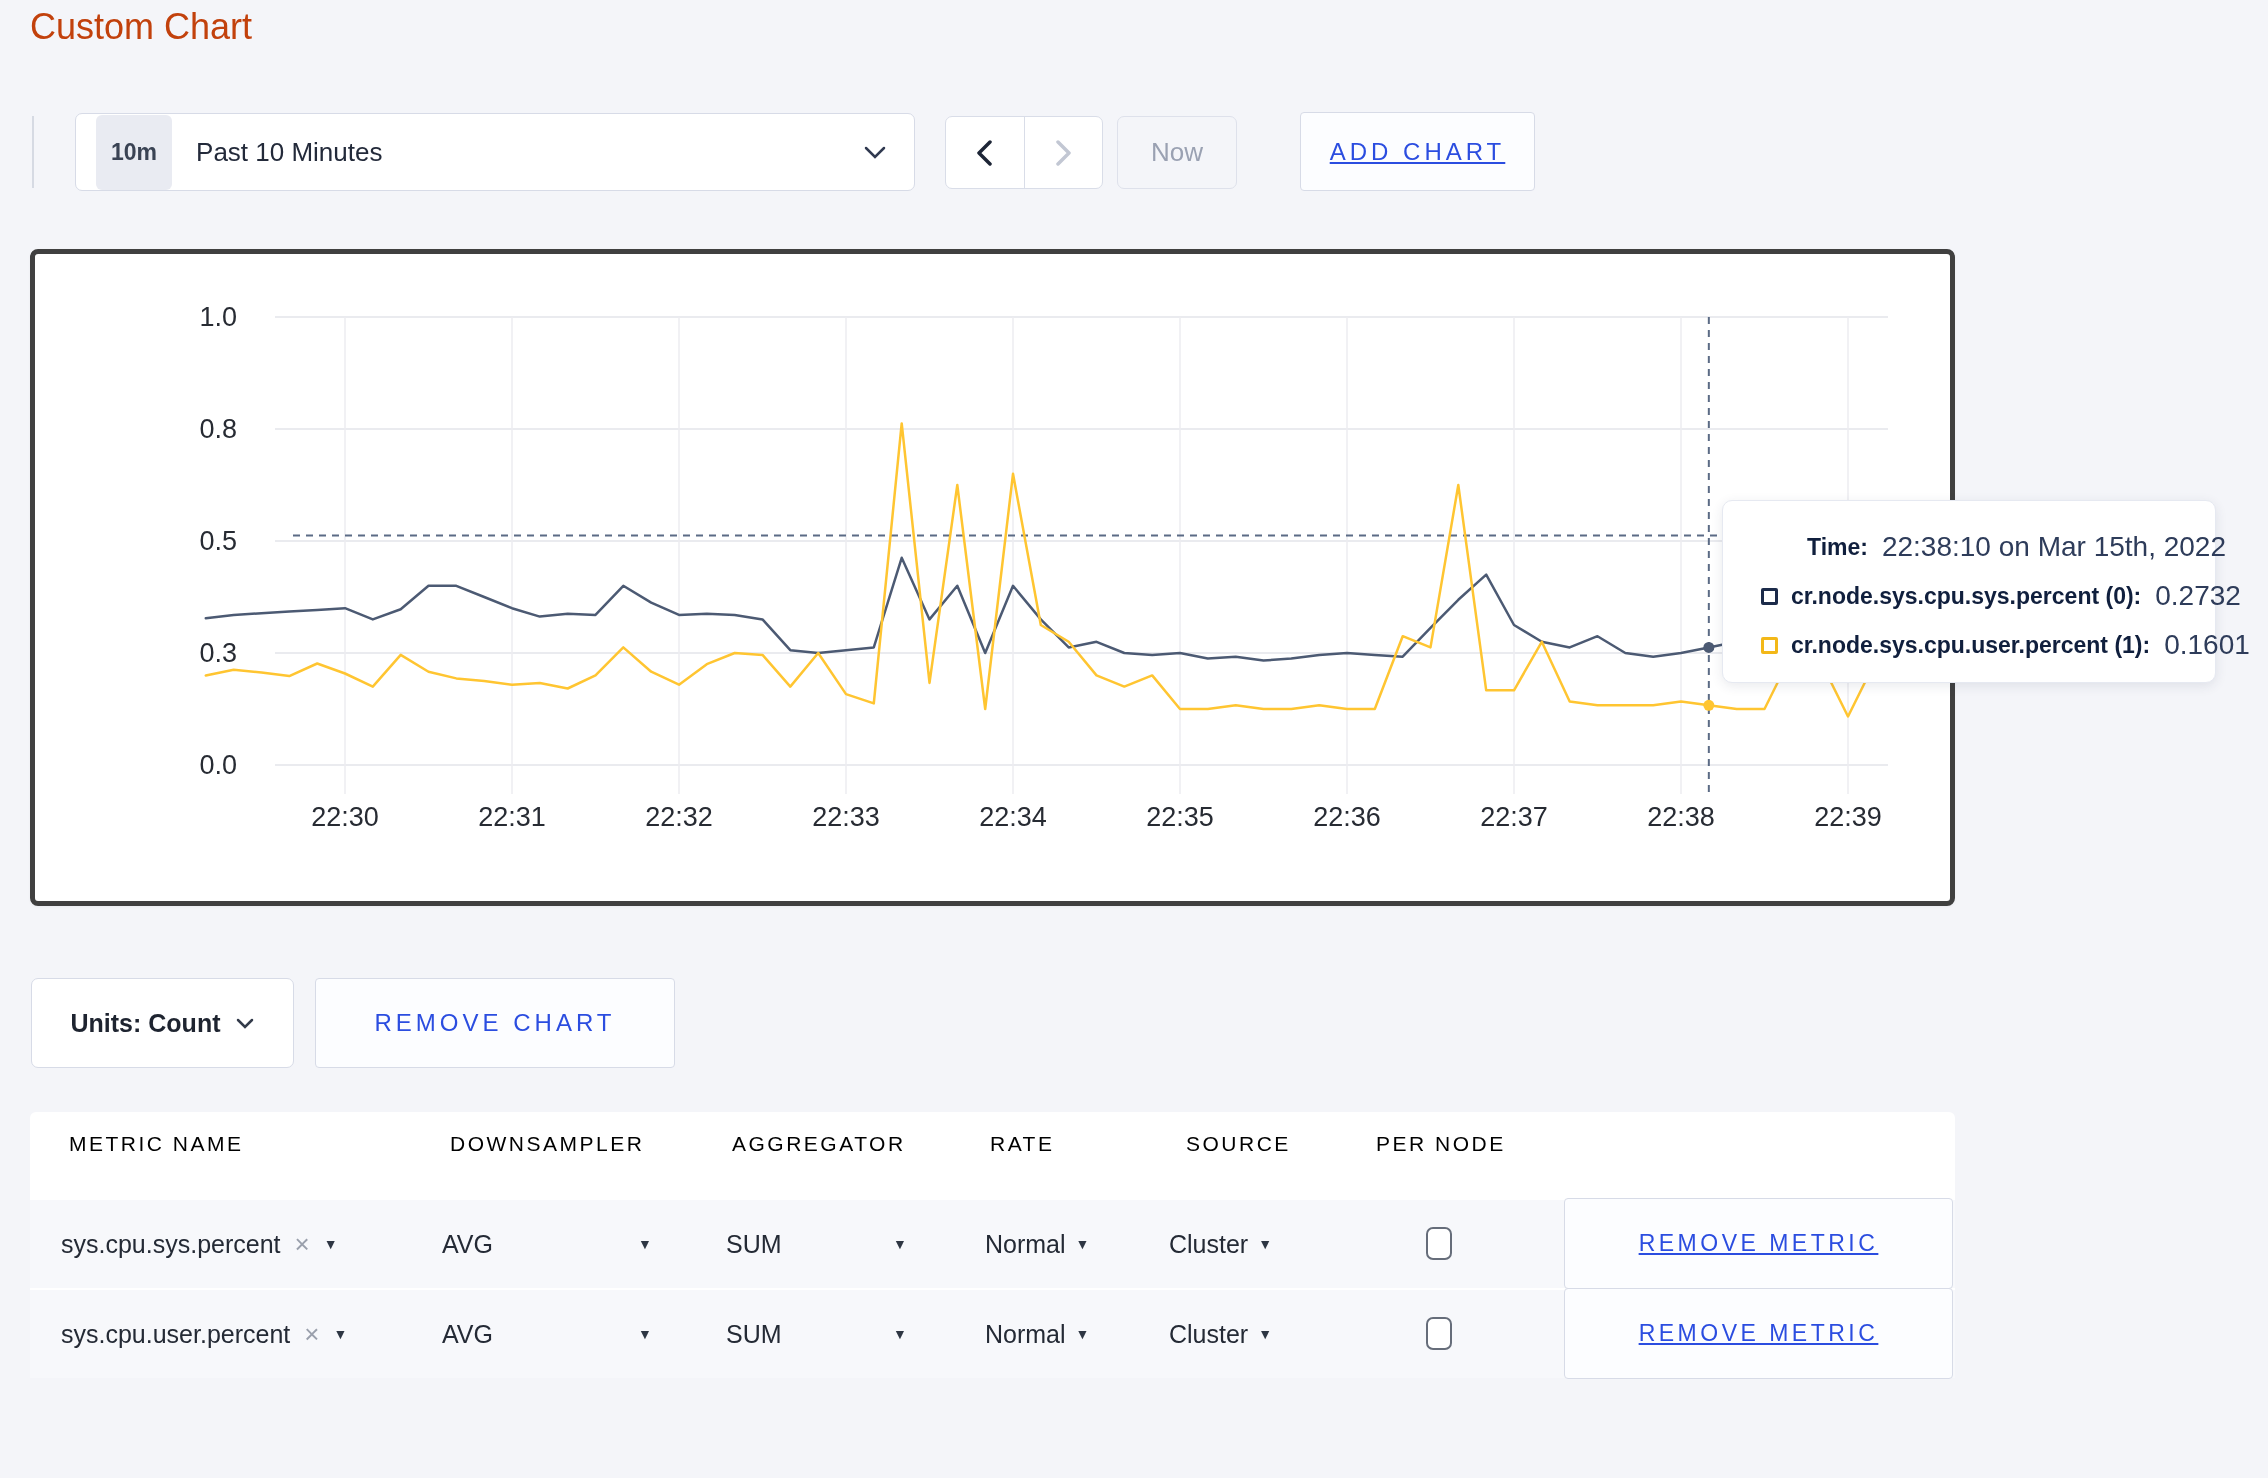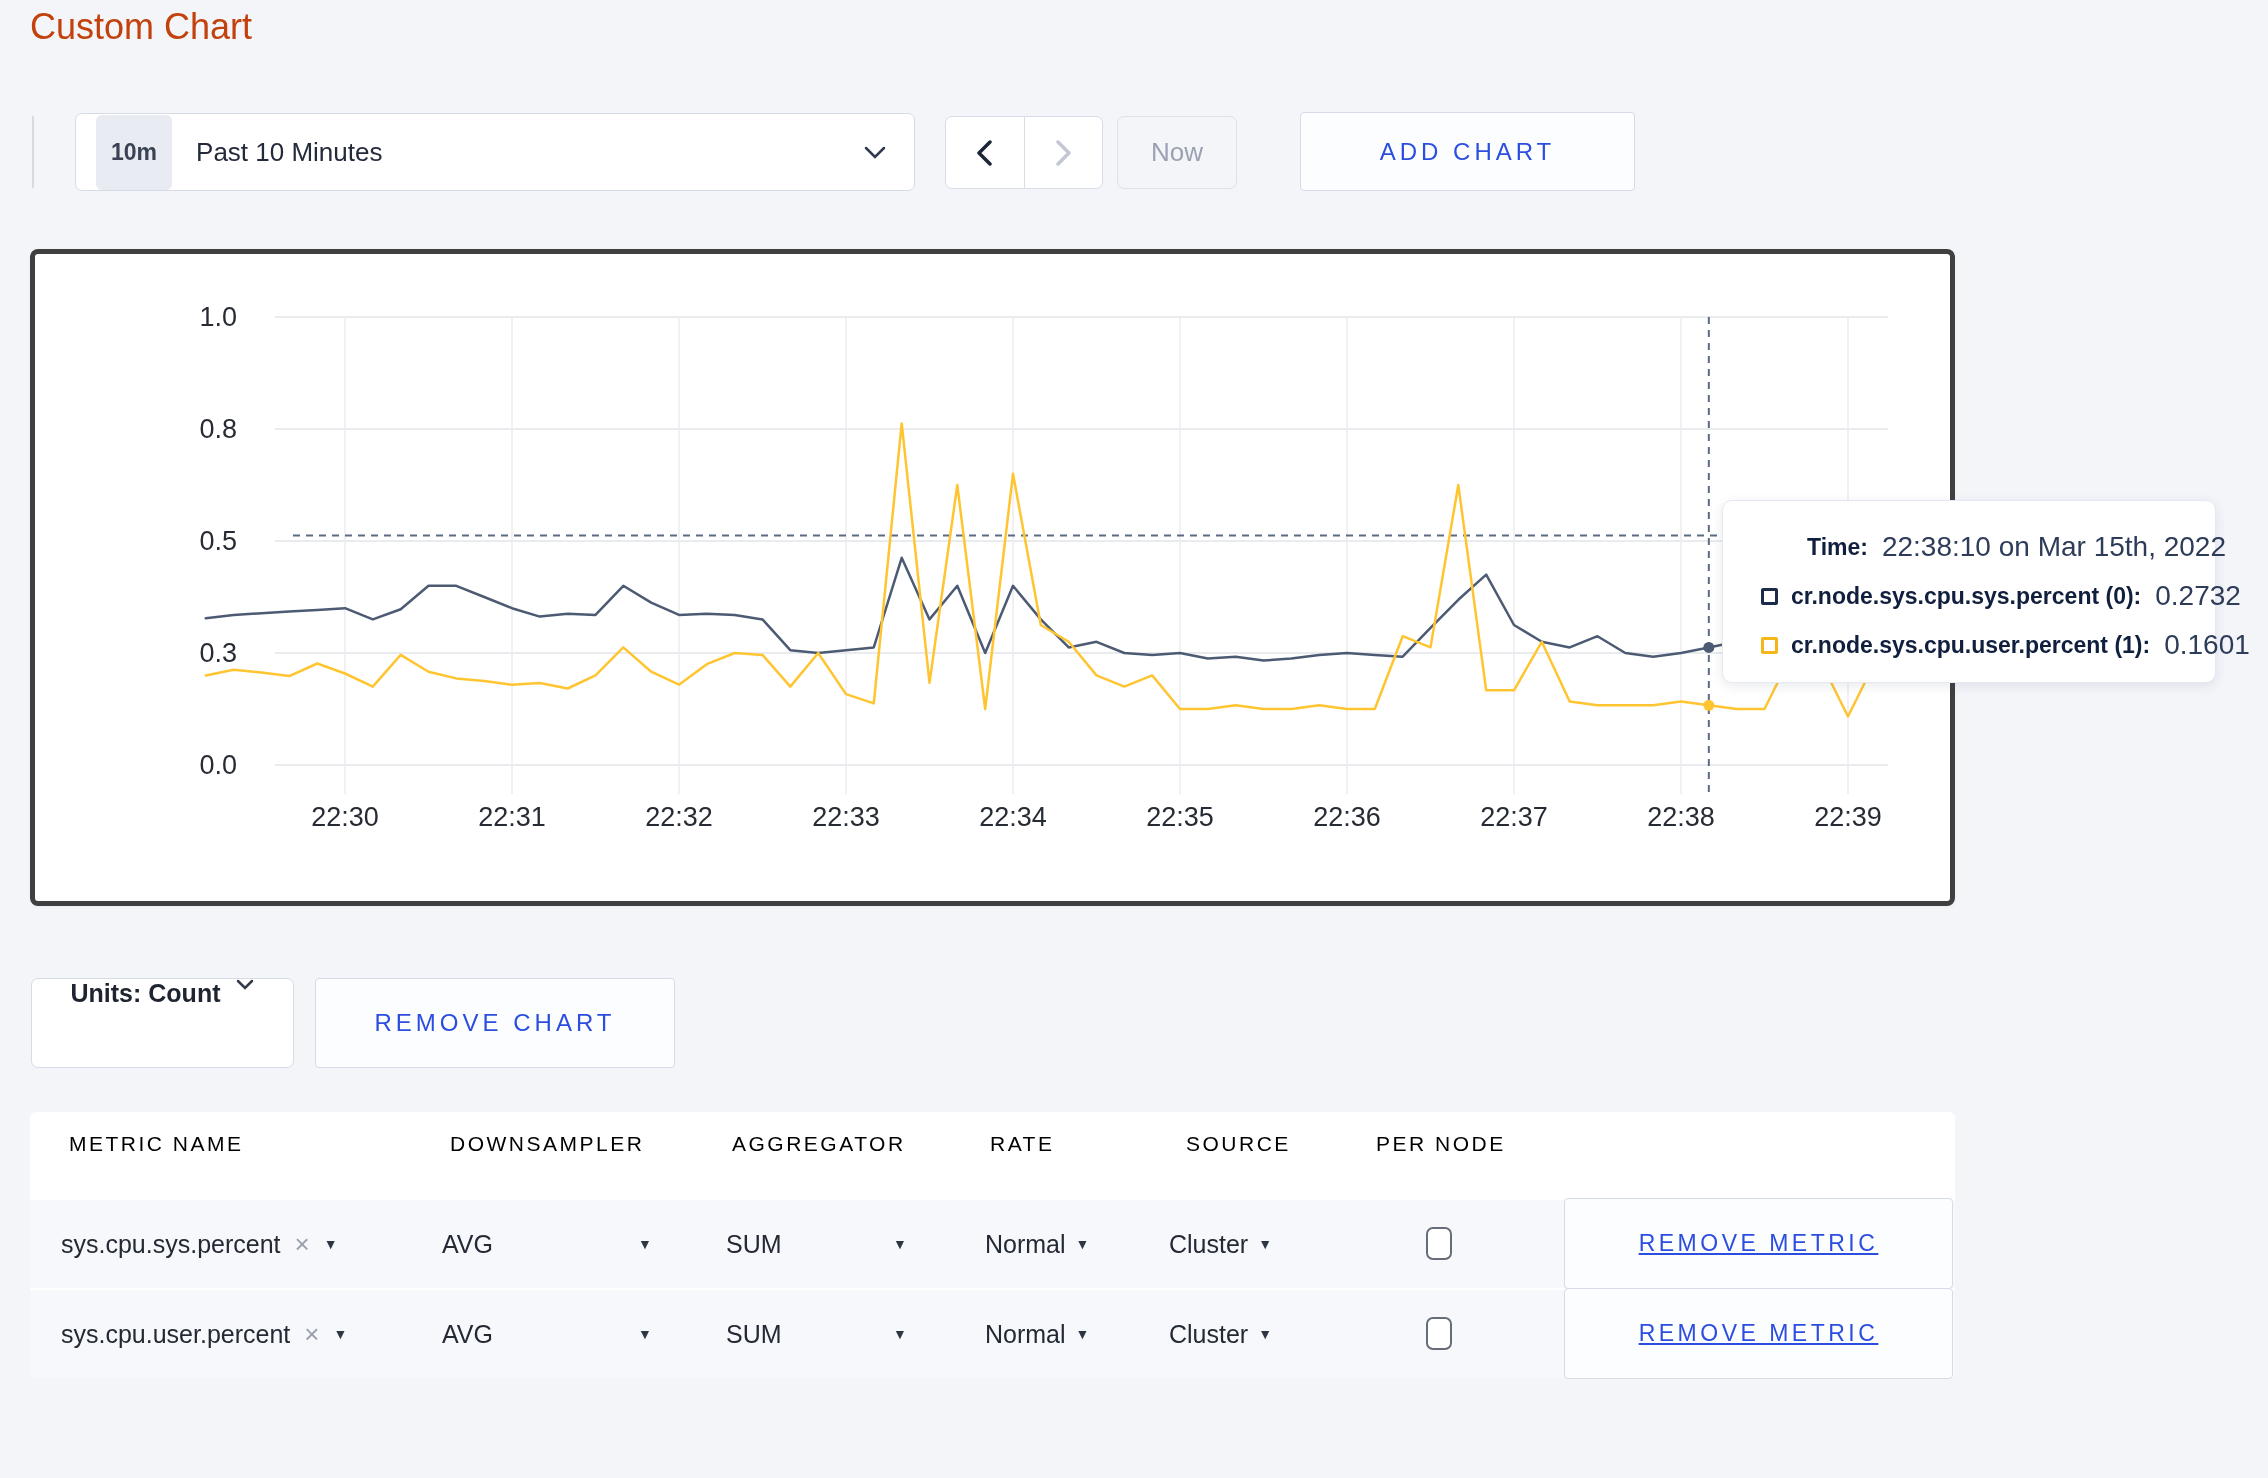--- a/index.html
+++ b/index.html
@@ -21,21 +21,21 @@
     border:1.5px solid #d9dde8; border-radius:7px; display:flex; }
   .nav-arrows .cell { flex:1; display:flex; align-items:center; justify-content:center; cursor:pointer; background:transparent; border:none; }
   .nav-arrows .cell:first-child { border-right:1.5px solid #d9dde8; }
 
   .now-btn { position:absolute; left:1117px; top:116px; width:120px; height:73px; background:transparent;
     border:1.5px solid #dee1eb; border-radius:7px; font-size:26px; color:#9aa1b2; cursor:pointer; font-family:inherit; }
 
   .btn-blue { background:#fcfdff; border:1.5px solid #d7dbe7; border-radius:4px; color:#2b4de0;
     font-size:24px; letter-spacing:4px; font-weight:500; cursor:pointer; font-family:inherit;
     display:flex; align-items:center; justify-content:center; }
-  .add-chart-btn { position:absolute; left:1300px; top:112px; width:335px; height:79px; }
+  .add-chart-btn { position:absolute; left:1300px; top:112px; width:235px; height:79px;text-decoration:underline; }
 
   
   .chart-card { position:absolute; left:30px; top:249px; width:1925px; height:657px; background:#fff;
     border:5px solid #404040; border-radius:8px; box-shadow:0 1px 3px rgba(25,30,50,0.04); }
   .chart-card svg { display:block; }
   svg text.axis-lab { font-family:"Liberation Sans", sans-serif; font-size:27px; fill:#272b33; }
   .hgrid { stroke:#e3e5ea; stroke-width:1.5; }
   .vgrid { stroke:#ececf0; stroke-width:1.5; }
   .dashline { stroke:#5b6b85; stroke-width:2; stroke-dasharray:7 6; fill:none; }
   .series-line { fill:none; stroke-width:2.5; stroke-linejoin:round; stroke-linecap:round; }
@@ -44,21 +44,21 @@
   .chart-tooltip { position:absolute; left:1722px; top:500px; width:494px; height:183px; background:#fff;
     border:1px solid #e6e9f1; border-radius:10px; box-shadow:0 3px 12px rgba(40,50,80,0.10);
     padding:30px 20px 26px 38px; display:flex; flex-direction:column; gap:17px; z-index:5; }
   .t-row { display:flex; align-items:center; }
   .t-label { font-size:23px; font-weight:700; color:#101f3d; white-space:nowrap; }
   .t-val { font-size:28px; color:#2e3c5a; margin-left:14px; white-space:nowrap; }
   .t-swatch { width:17px; height:17px; border:3px solid #000; border-radius:2px; margin-right:13px; flex:0 0 auto; }
 
   
   .units-select { position:absolute; left:31px; top:978px; width:263px; height:90px; background:#fff;
-    border:1.5px solid #d7dbe7; border-radius:7px; display:flex; align-items:flex-start; justify-content:center; gap:16px; cursor:pointer; }
+    border:1.5px solid #d7dbe7; border-radius:7px; display:flex; align-items:center; justify-content:center; gap:16px; cursor:pointer; }
   .units-label { font-size:25px; font-weight:700; color:#1e2430; }
   .remove-chart-btn { position:absolute; left:315px; top:978px; width:360px; height:90px; }
 
   
   .table-card { position:absolute; left:30px; top:1112px; width:1925px; height:266px; background:#fff; border-radius:6px; }
   .th { position:absolute; top:20px; font-size:21px; letter-spacing:2.5px; color:#000000; white-space:nowrap; }
   .mrow { position:absolute; left:0; width:1925px; height:88px; background:#f7f8fb; }
   .mrow .cell { position:absolute; top:0; height:88px; display:flex; align-items:center; font-size:25px; color:#242a35; white-space:nowrap; }
   .caret { font-size:14px; color:#2e3643; }
   .x-icon { font-size:26px; color:#9aa0ac; cursor:pointer; line-height:1; }

